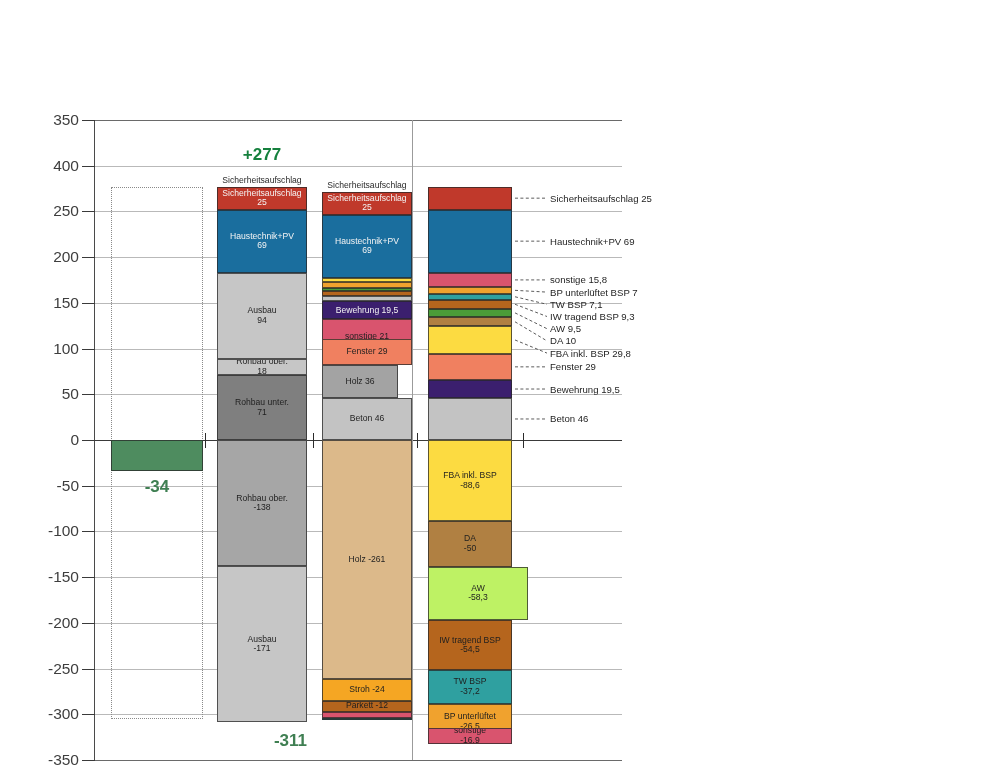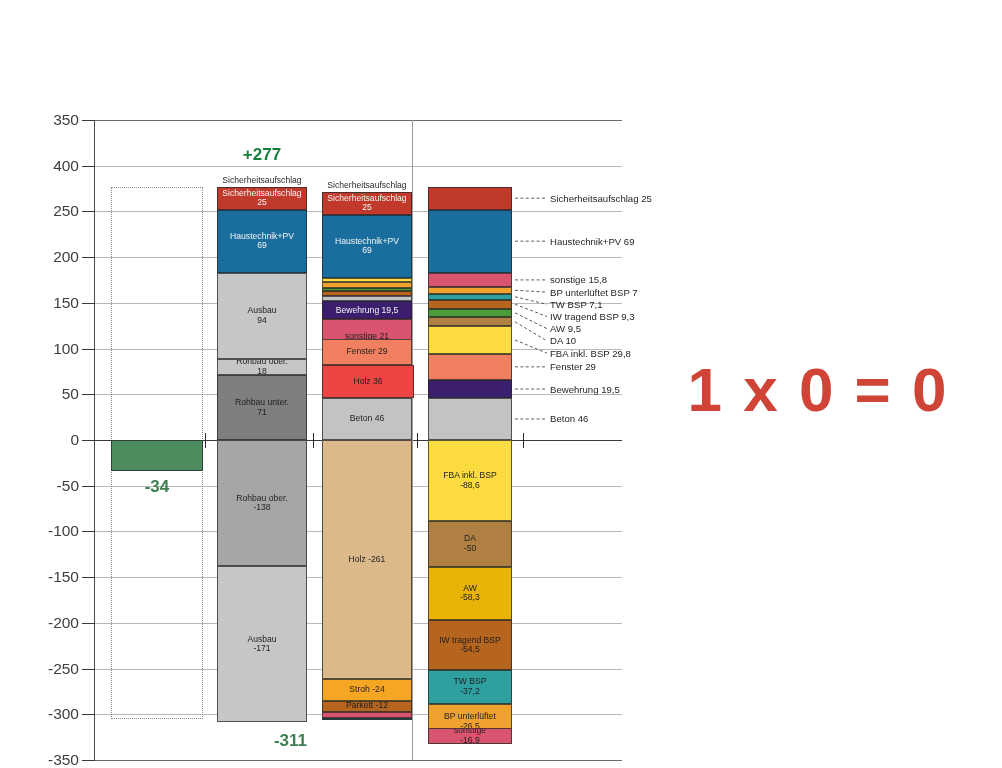--- a/index.html
+++ b/index.html
@@ -185,21 +185,21 @@
           <div class="seg light" style="left: 227px; width: 90px; top: 94.6286px; height: 63.0857px; background: rgb(26, 110, 158);">Haustechnik+PV
 69</div>
           <div class="seg tiny" style="left: 227px; width: 90px; top: 157.714px; height: 4.57143px; background: rgb(252, 219, 65);"></div>
           <div class="seg tiny" style="left: 227px; width: 90px; top: 162.286px; height: 5.48571px; background: rgb(240, 162, 46);"></div>
           <div class="seg tiny" style="left: 227px; width: 90px; top: 167.771px; height: 2.74286px; background: rgb(74, 156, 56);"></div>
           <div class="seg tiny" style="left: 227px; width: 90px; top: 170.514px; height: 5.48571px; background: rgb(181, 101, 29);"></div>
           <div class="seg tiny" style="left: 227px; width: 90px; top: 176px; height: 5.48571px; background: rgb(195, 195, 195);"></div>
           <div class="seg light" style="left: 227px; width: 90px; top: 181.486px; height: 17.8286px; background: rgb(59, 31, 110);">Bewehrung 19,5</div>
           <div class="seg" style="left: 227px; width: 90px; top: 199.314px; height: 35px; background: rgb(217, 84, 110);">sonstige 21</div>
           <div class="seg" style="left: 227px; width: 90px; top: 218.514px; height: 26.5143px; background: rgb(240, 128, 96);">Fenster 29</div>
-          <div class="seg" style="left: 227px; width: 92px; top: 245.029px; height: 32.9143px; background: #ef4444;">Holz 36</div>
+          <div class="seg" style="left: 227px; width: 76px; top: 245.029px; height: 32.9143px; background: #a3a3a3;">Holz 36</div>
           <div class="seg" style="left: 227px; width: 90px; top: 277.943px; height: 42.0571px; background: rgb(195, 195, 195);">Beton 46</div>
           <div class="seg" style="left: 227px; width: 90px; top: 320px; height: 238.629px; background: rgb(220, 185, 138);">Holz -261</div>
           <div class="seg" style="left: 227px; width: 90px; top: 558.629px; height: 21.9429px; background: rgb(245, 166, 35);">Stroh -24</div>
           <div class="seg" style="left: 227px; width: 90px; top: 580.571px; height: 10.9714px; background: rgb(181, 101, 29);">Parkett -12</div>
           <div class="seg tiny" style="left: 227px; width: 90px; top: 591.543px; height: 6.4px; background: rgb(217, 84, 110);"></div>
           <div class="seg tiny" style="left: 227px; width: 90px; top: 597.943px; height: 1.82857px; background: rgb(47, 110, 110);"></div>
           <div class="capnote" style="left: 215px; width: 114px; top: 59.7714px;">Sicherheitsaufschlag</div>
           <div class="seg light" style="left: 333px; width: 84px; top: 66.7429px; height: 22.8571px; background: rgb(192, 57, 43);"></div>
           <div class="seg light" style="left: 333px; width: 84px; top: 89.6px; height: 63.0857px; background: rgb(26, 110, 158);"></div>
           <div class="seg" style="left: 333px; width: 84px; top: 152.686px; height: 14.4457px; background: rgb(217, 84, 110);"></div>
@@ -209,21 +209,21 @@
           <div class="seg tiny" style="left: 333px; width: 84px; top: 188.526px; height: 8.68571px; background: rgb(74, 156, 56);"></div>
           <div class="seg" style="left: 333px; width: 84px; top: 197.211px; height: 9.14286px; background: rgb(176, 128, 66);"></div>
           <div class="seg" style="left: 333px; width: 84px; top: 206.354px; height: 27.2457px; background: rgb(252, 219, 65);"></div>
           <div class="seg" style="left: 333px; width: 84px; top: 233.6px; height: 26.5143px; background: rgb(240, 128, 96);"></div>
           <div class="seg light" style="left: 333px; width: 84px; top: 260.114px; height: 17.8286px; background: rgb(59, 31, 110);"></div>
           <div class="seg" style="left: 333px; width: 84px; top: 277.943px; height: 42.0571px; background: rgb(195, 195, 195);"></div>
           <div class="seg" style="left: 333px; width: 84px; top: 320px; height: 81.0057px; background: rgb(252, 219, 65);">FBA inkl. BSP
 -88,6</div>
           <div class="seg" style="left: 333px; width: 84px; top: 401.006px; height: 45.7143px; background: rgb(176, 128, 66);">DA
 -50</div>
-          <div class="seg" style="left: 333px; width: 84px; top: 446.72px; height: 53.3029px; background: #eab308;">AW
+          <div class="seg" style="left: 333px; width: 100px; top: 446.72px; height: 53.3029px; background: #bef264;">AW
 -58,3</div>
           <div class="seg" style="left: 333px; width: 84px; top: 500.023px; height: 49.8286px; background: rgb(181, 101, 29);">IW tragend BSP
 -54,5</div>
           <div class="seg" style="left: 333px; width: 84px; top: 549.851px; height: 34.0114px; background: rgb(47, 160, 160);">TW BSP
 -37,2</div>
           <div class="seg" style="left: 333px; width: 84px; top: 583.863px; height: 36px; background: rgb(240, 162, 46);">BP unterlüftet
 -26,5</div>
           <div class="seg" style="left: 333px; width: 84px; top: 608.091px; height: 15.4514px; background: rgb(217, 84, 110);">sonstige
 -16,9</div>
           <div class="zerotick" style="left: 110px; top: 313px;"></div>
@@ -255,15 +255,14 @@
           <div class="legitem" style="left: 455px; top: 203.209px;">AW 9,5</div>
           <div class="legitem" style="left: 455px; top: 215.409px;">DA 10</div>
           <div class="legitem" style="left: 455px; top: 227.609px;">FBA inkl. BSP 29,8</div>
           <div class="legitem" style="left: 455px; top: 241.357px;">Fenster 29</div>
           <div class="legitem" style="left: 455px; top: 263.529px;">Bewehrung 19,5</div>
           <div class="legitem" style="left: 455px; top: 293.471px;">Beton 46</div>
         </div>
     </div>
   </div>
 
-  <div id="slogan">1 x 0 = 0</div>
 
 </div>
 
 </body></html>

